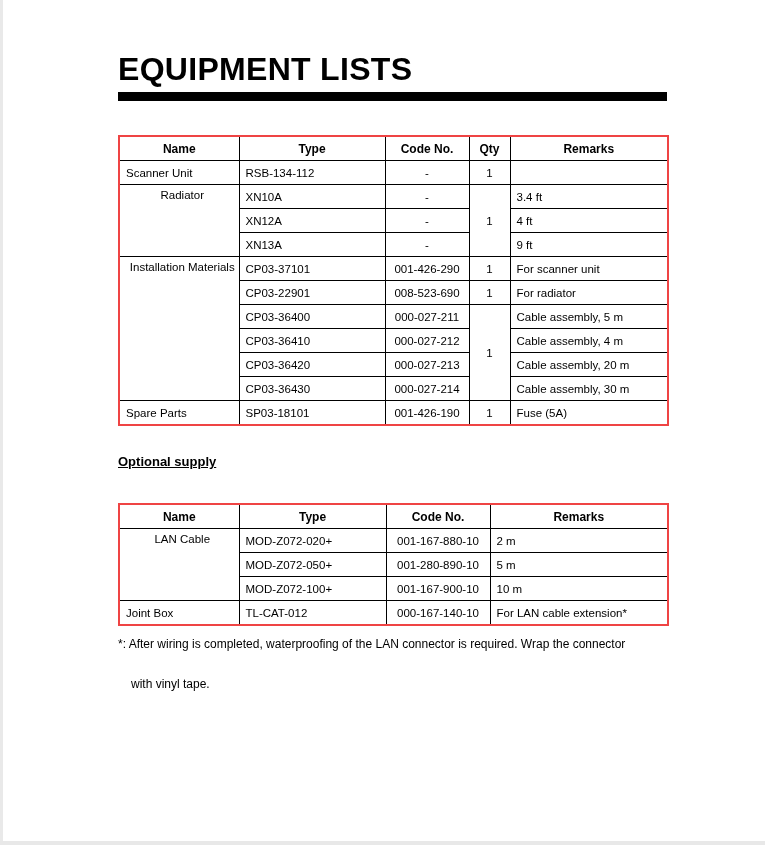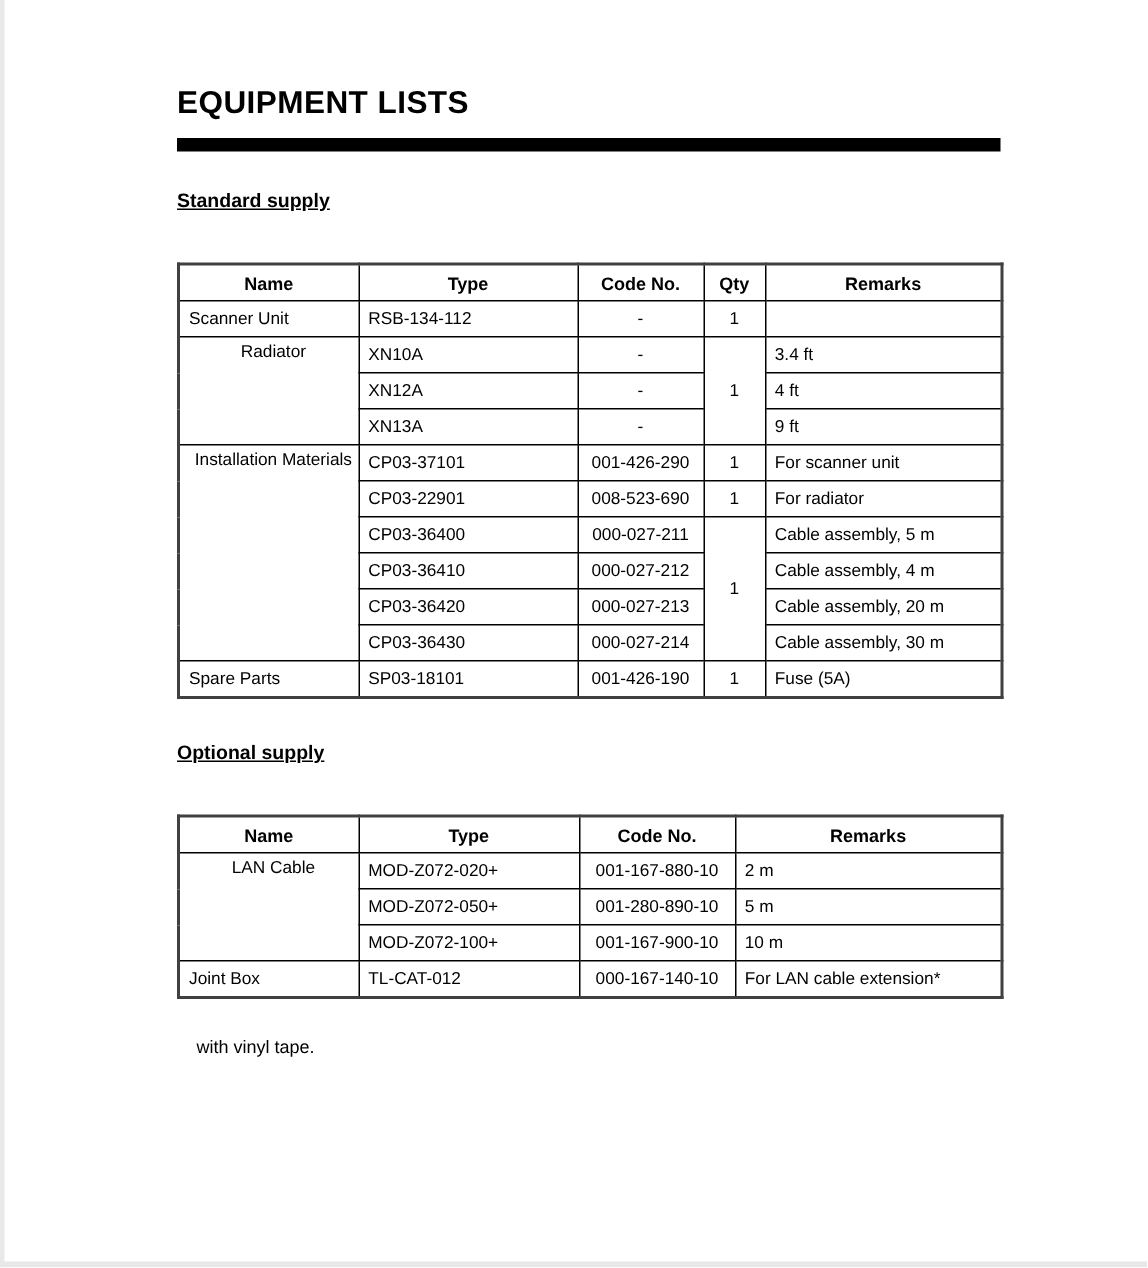--- a/index.html
+++ b/index.html
@@ -21,21 +21,21 @@
     background: #e8e8e8;
   }
   .content {
     position: absolute;
     left: 118px;
     top: 0;
     width: 549px;
   }
   .doc-title {
     margin: 52px 0 0 0;
-    font-size: 21px;
+    font-size: 32px;
     line-height: 34px;
     font-weight: bold;
     letter-spacing: 0.3px;
   }
   .title-rule {
     width: 549px;
     height: 9px;
     background: #000000;
     margin-top: 6px;
   }
@@ -44,21 +44,21 @@
     font-size: 13px;
     font-weight: bold;
     text-decoration: underline;
   }
   table.supply {
     border-collapse: collapse;
     table-layout: fixed;
     width: 549px;
     margin-top: 15px;
   }
-  table.supply { border: 2px solid #404040; margin-top: 34px; }
+  table.supply { border: 2px solid #ef4444; margin-top: 34px; }
   table.supply th, table.supply td {
     border: 1px solid #000000;
     font-size: 11.5px;
     height: 23px;
     vertical-align: middle;
     overflow: hidden;
     white-space: nowrap;
   }
   table.supply th {
     font-weight: bold;
@@ -81,21 +81,20 @@
 
 <div class="page">
   <div class="edge-left"></div>
   <div class="edge-bottom"></div>
 
   <div class="content">
 
     <h1 class="doc-title">EQUIPMENT LISTS</h1>
     <div class="title-rule"></div>
 
-    <div class="section-heading">Standard supply</div>
 
     <table class="supply">
       <colgroup>
         <col style="width:120px">
           <col style="width:146px">
           <col style="width:84px">
           <col style="width:41px">
           <col style="width:158px">
       </colgroup>
       <thead>
@@ -213,17 +212,18 @@
         <tr>
           <td>Joint Box</td>
           <td>TL-CAT-012</td>
           <td class="c">000-167-140-10</td>
           <td>For LAN cable extension*</td>
         </tr>
       </tbody>
     </table>
 
     <div class="footnote">
+      <div class="fn-line1">*: After wiring is completed, waterproofing of the LAN connector is required. Wrap the connector</div>
       <div class="fn-line2">with vinyl tape.</div>
     </div>
 
   </div>
 </div>
 
 </body></html>

